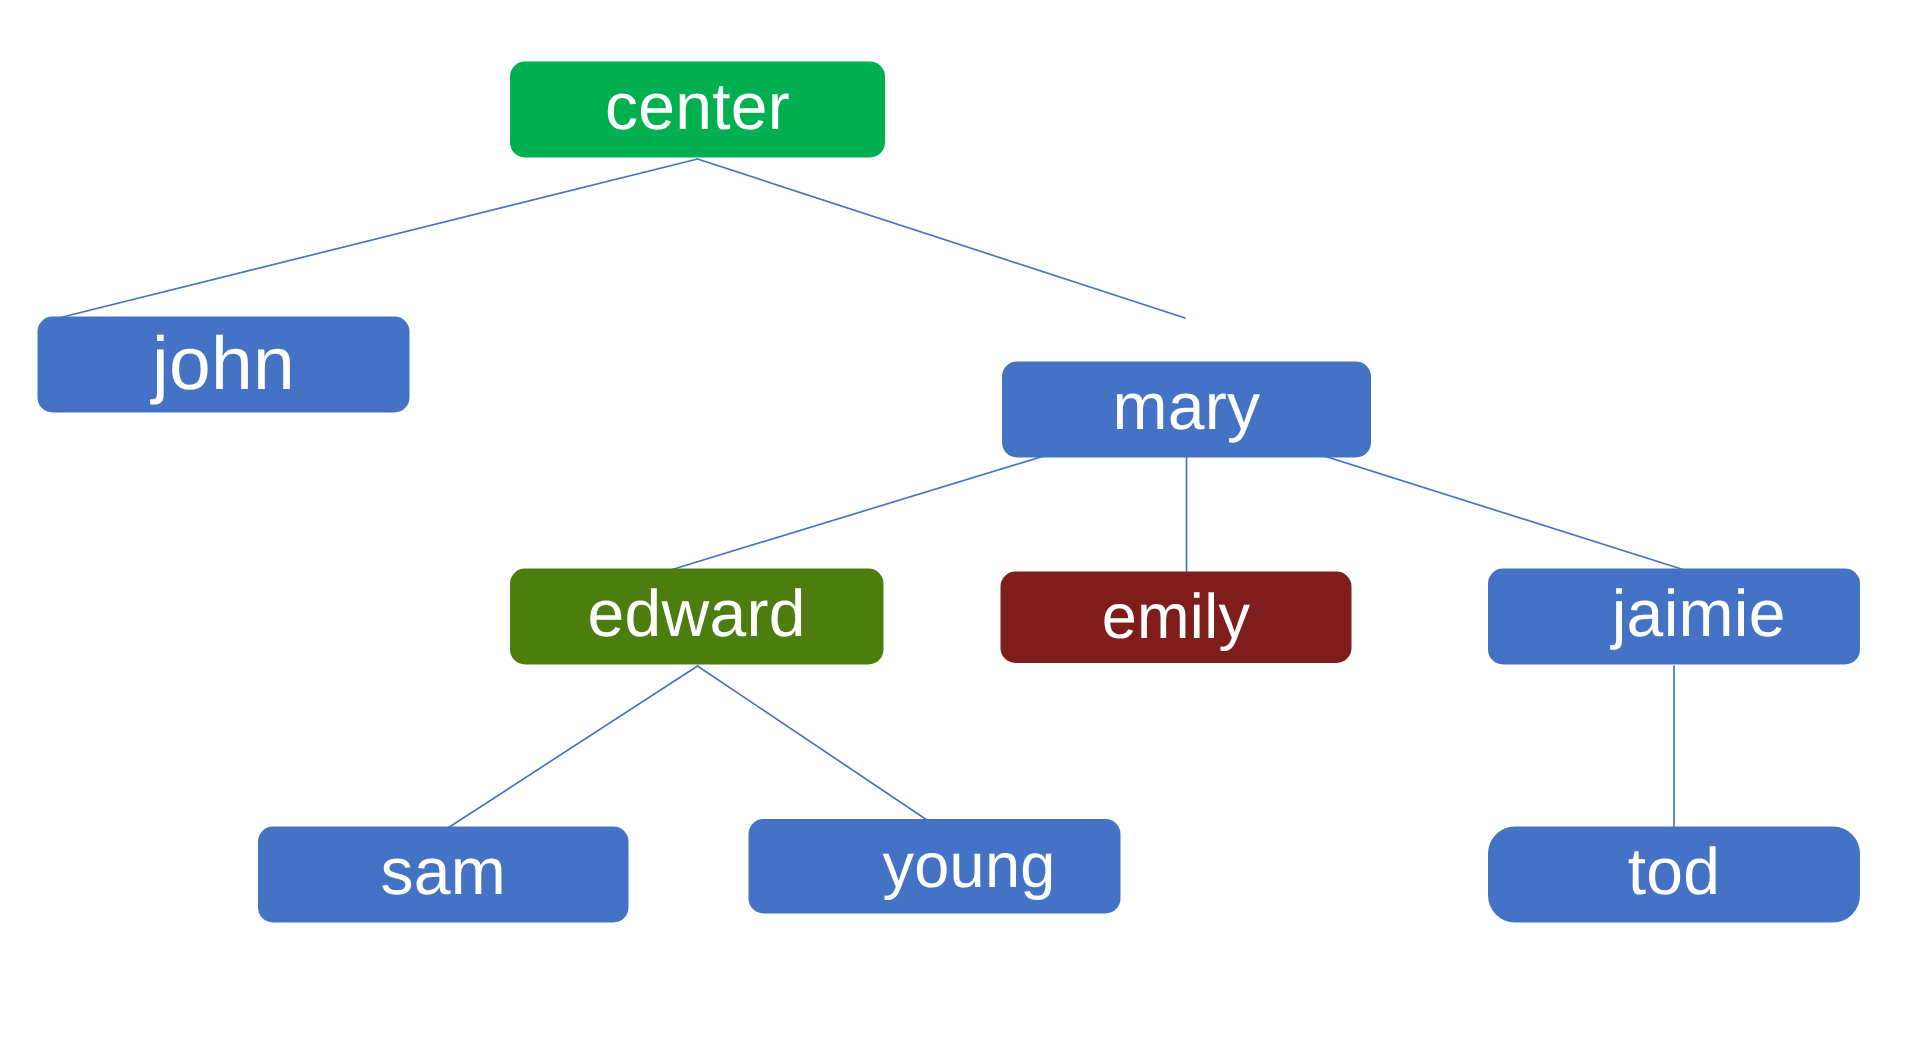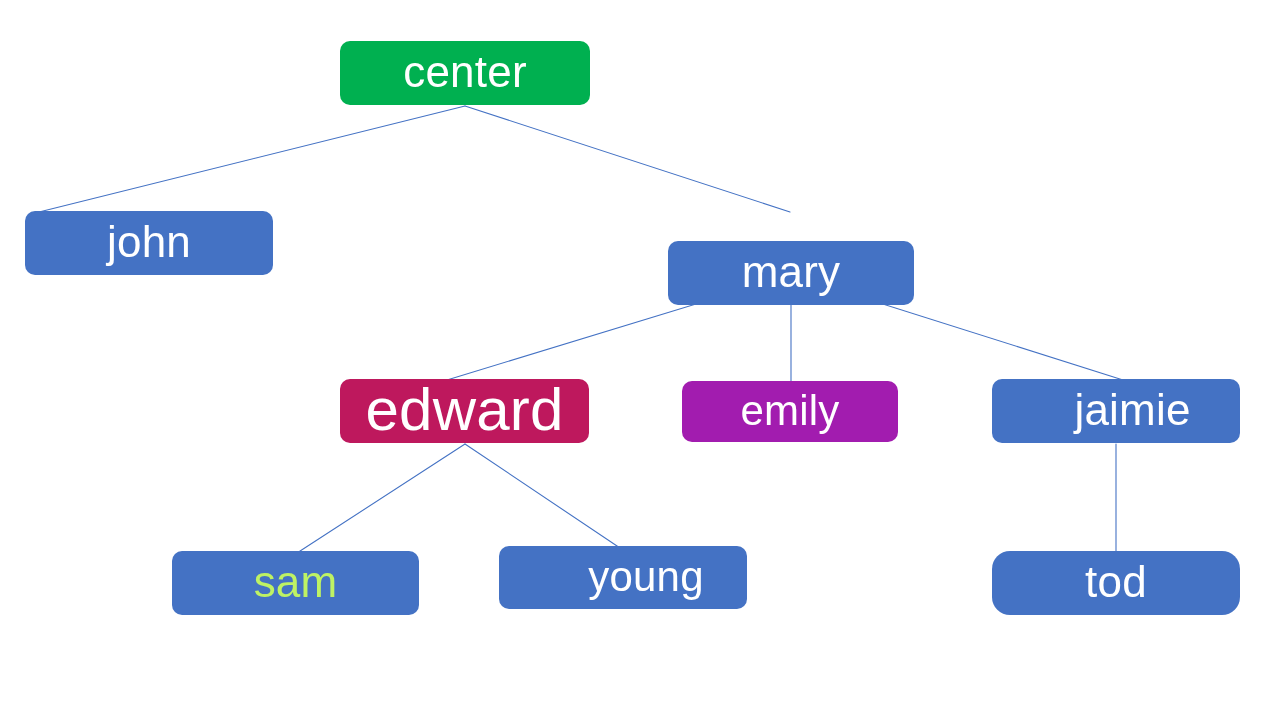--- a/index.html
+++ b/index.html
@@ -56,36 +56,36 @@
       <line x1="791" y1="275" x2="791" y2="381" stroke="#4472C4" stroke-width="1.1" stroke-linecap="round"></line>
       <line x1="791" y1="275" x2="1123" y2="380" stroke="#4472C4" stroke-width="1.1" stroke-linecap="round"></line>
       <line x1="465" y1="444" x2="297" y2="553" stroke="#4472C4" stroke-width="1.1" stroke-linecap="round"></line>
       <line x1="465" y1="444" x2="620" y2="548" stroke="#4472C4" stroke-width="1.1" stroke-linecap="round"></line>
       <line x1="1116" y1="444" x2="1116" y2="551" stroke="#4472C4" stroke-width="1.1" stroke-linecap="round"></line>
     </svg>
   <div id="node-layer">
       <div class="node" style="left: 340px; top: 41px; width: 250px; height: 64px; background: rgb(0, 176, 80); font-size: 44px; border-radius: 10px; color: rgb(255, 255, 255);">
         <span class="node-label">center</span>
       </div>
-      <div class="node" style="left: 25px; top: 211px; width: 248px; height: 64px; background: rgb(68, 114, 196); font-size: 44px; border-radius: 10px; color: rgb(255, 255, 255);">
+      <div class="node" style="left: 25px; top: 211px; width: 248px; height: 64px; background: rgb(68, 114, 196); font-size: 50px; border-radius: 10px; color: rgb(255, 255, 255);">
         <span class="node-label">john</span>
       </div>
       <div class="node" style="left: 668px; top: 211px; width: 246px; height: 64px; background: rgb(68, 114, 196); font-size: 44px; border-radius: 10px; color: rgb(255, 255, 255); margin-top: 30px;">
         <span class="node-label">mary</span>
       </div>
-      <div class="node" style="left: 340px; top: 379px; width: 249px; height: 64px; background: #be185d; font-size: 60px; border-radius: 10px; color: rgb(255, 255, 255);">
+      <div class="node" style="left: 340px; top: 379px; width: 249px; height: 64px; background: #4d7c0f; font-size: 44px; border-radius: 10px; color: rgb(255, 255, 255);">
         <span class="node-label">edward</span>
       </div>
-      <div class="node" style="left: 667px; top: 381px; width: 216px; height: 61px; background: #a21caf; font-size: 42px; border-radius: 10px; color: rgb(255, 255, 255); margin-left: 15px;">
+      <div class="node" style="left: 667px; top: 381px; width: 234px; height: 61px; background: #7f1d1d; font-size: 42px; border-radius: 10px; color: rgb(255, 255, 255);">
         <span class="node-label">emily</span>
       </div>
       <div class="node" style="left: 992px; top: 379px; width: 248px; height: 64px; background: rgb(68, 114, 196); font-size: 44px; border-radius: 10px; color: rgb(255, 255, 255); padding-left: 33px;">
         <span class="node-label">jaimie</span>
       </div>
-      <div class="node" style="left: 172px; top: 551px; width: 247px; height: 64px; background: rgb(68, 114, 196); font-size: 44px; border-radius: 10px; color: #bef264;">
+      <div class="node" style="left: 172px; top: 551px; width: 247px; height: 64px; background: rgb(68, 114, 196); font-size: 44px; border-radius: 10px; color: #ffffff;">
         <span class="node-label">sam</span>
       </div>
       <div class="node" style="left: 499px; top: 546px; width: 248px; height: 63px; background: rgb(68, 114, 196); font-size: 42px; border-radius: 10px; color: rgb(255, 255, 255); padding-left: 46px;">
         <span class="node-label">young</span>
       </div>
       <div class="node" style="left: 992px; top: 551px; width: 248px; height: 64px; background: rgb(68, 114, 196); font-size: 44px; border-radius: 18px; color: rgb(255, 255, 255);">
         <span class="node-label">tod</span>
       </div>
     </div>
 </div>

